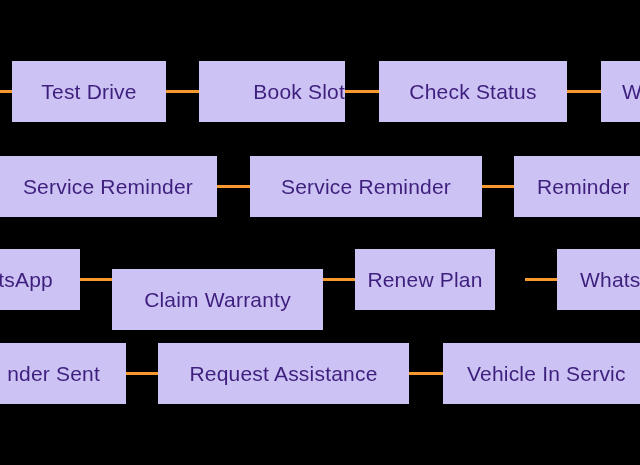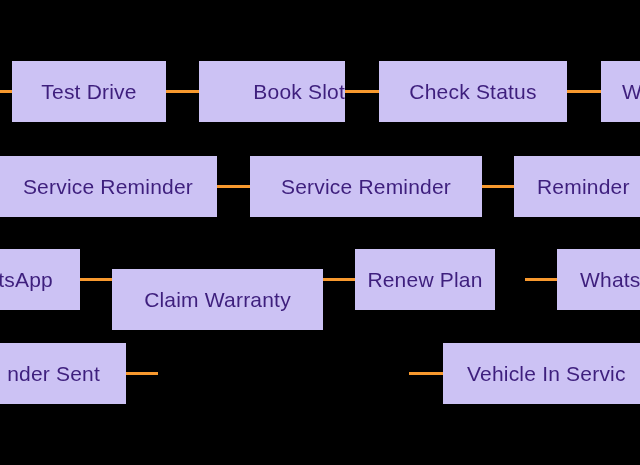--- a/index.html
+++ b/index.html
@@ -88,16 +88,17 @@
   <div class="box r3b1 cut-left">tsApp</div>
   <div class="conn c3a"></div>
   <div class="box r3b2">Claim Warranty</div>
   <div class="conn c3b"></div>
   <div class="box r3b3">Renew Plan</div>
   <div class="conn c3c"></div>
   <div class="box r3b4 cut-right">Whats</div>
 
   <div class="box r4b1 cut-left">nder Sent</div>
   <div class="conn c4a"></div>
+  <div class="box r4b2">Request Assistance</div>
   <div class="conn c4b"></div>
   <div class="box r4b3 cut-right">Vehicle In Servic</div>
 
 </div>
 
 </body></html>

